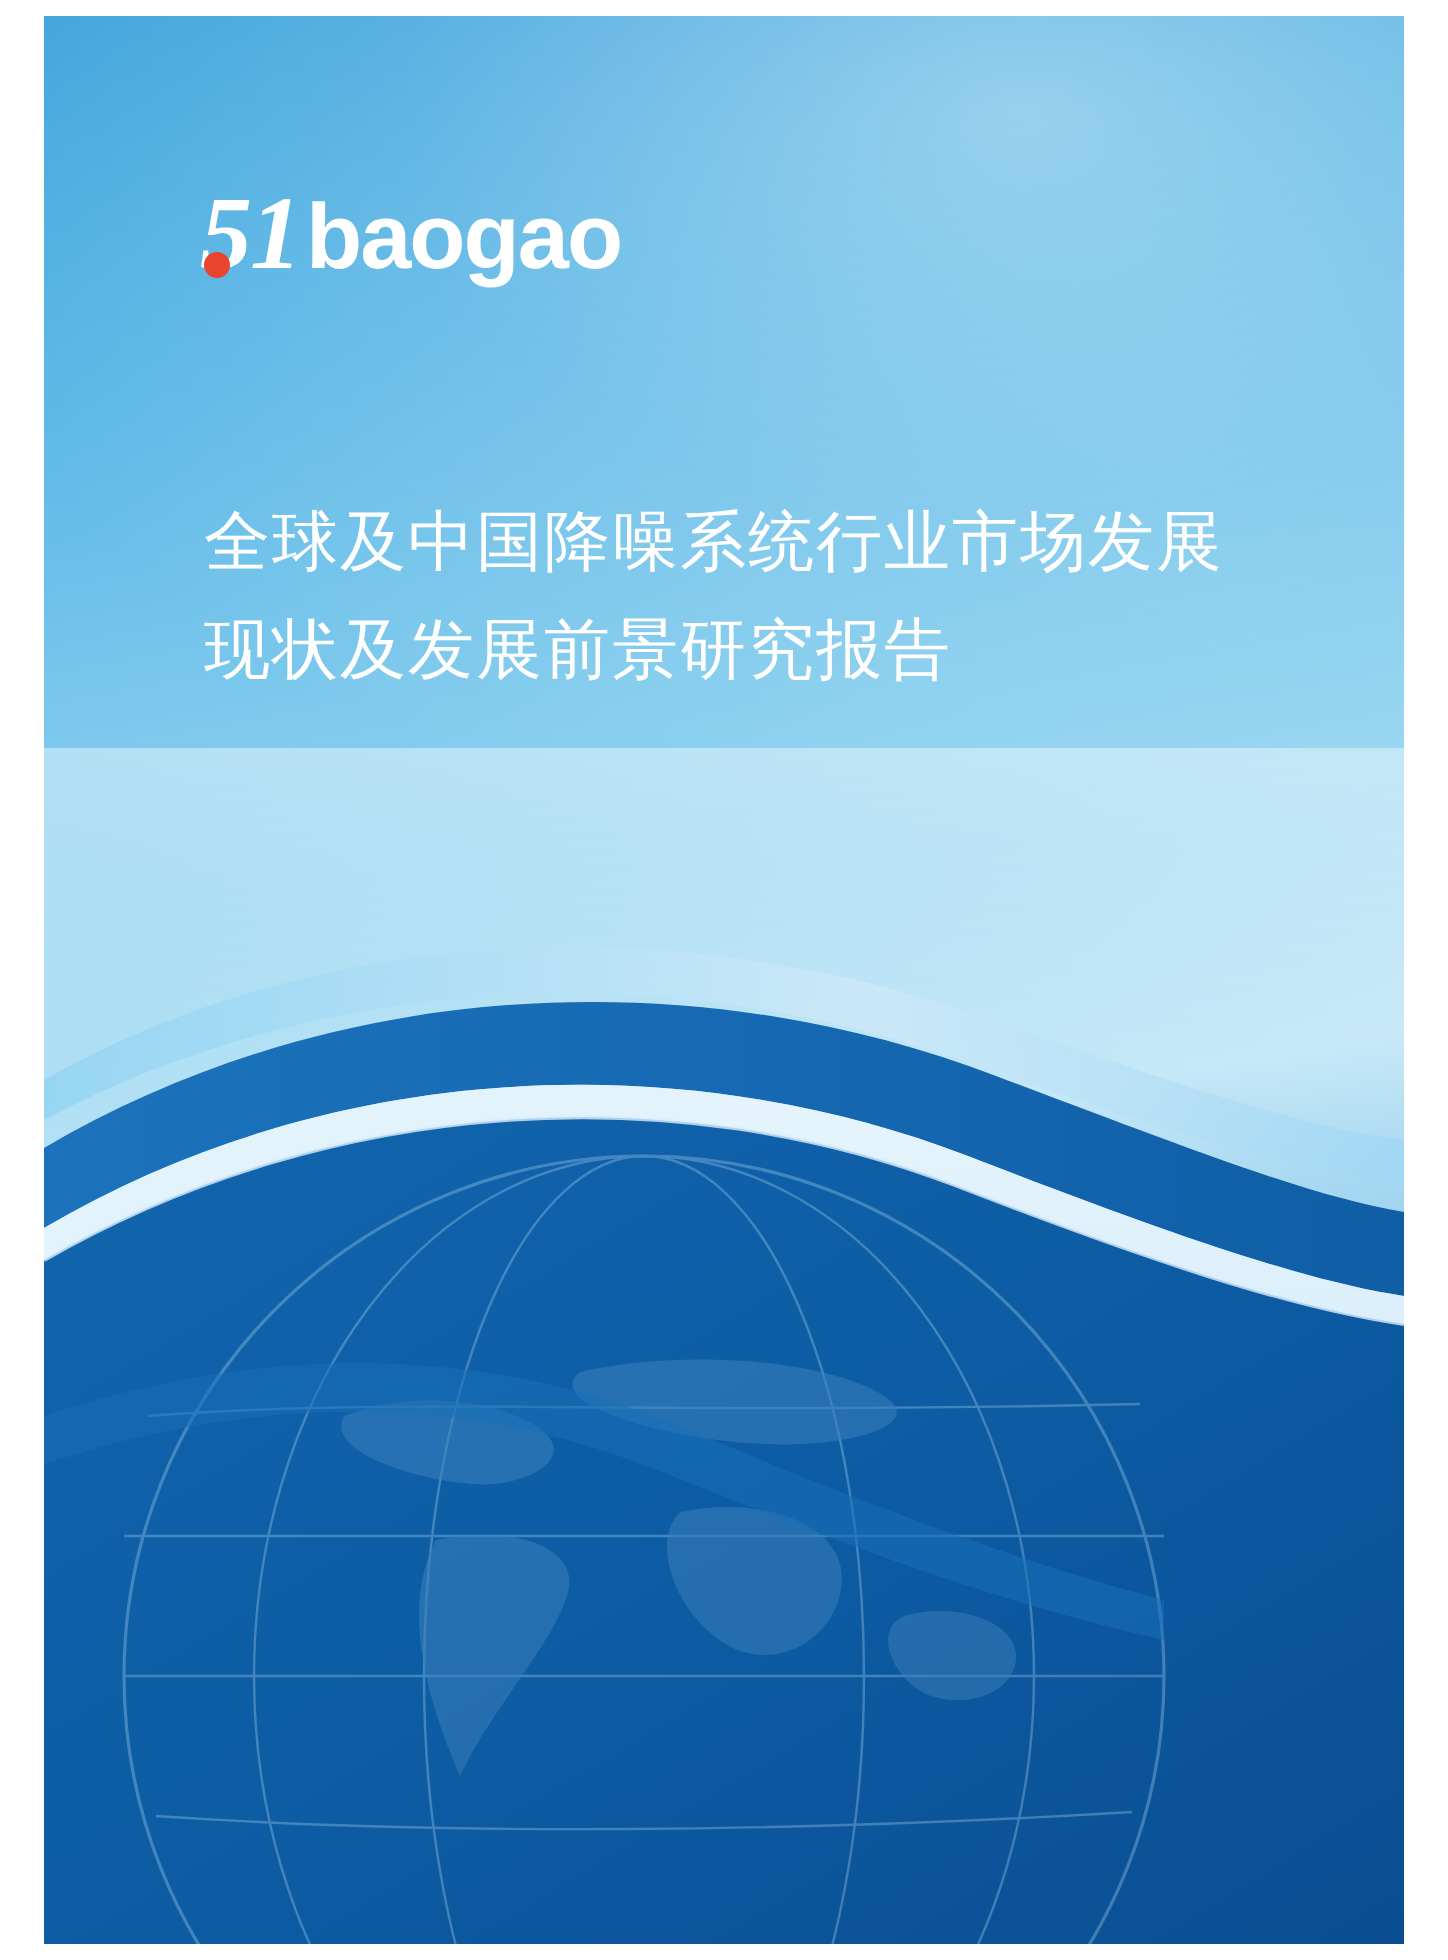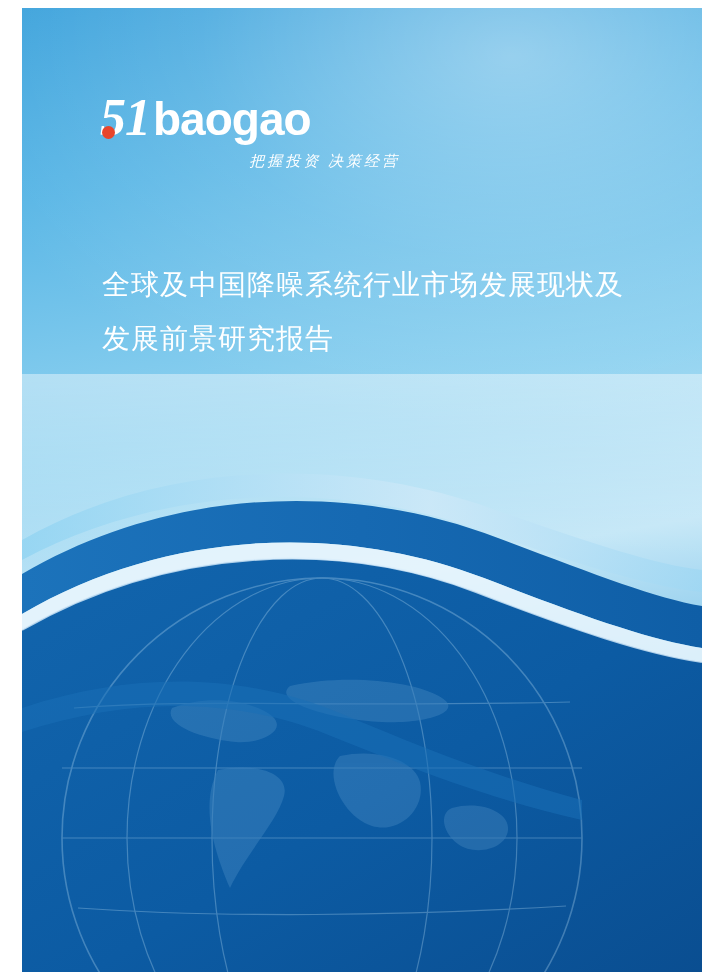--- a/index.html
+++ b/index.html
@@ -52,21 +52,20 @@
     top: 0;
     width: 680px;
     height: 964px;
   }
   .logo {
     position: absolute;
     left: 78px;
     top: 82px;
     width: 300px;
     height: 90px;
-    text-align: right;
   }
   .logo-row {
     display: flex;
     align-items: baseline;
     height: 58px;
   }
   .logo-mark {
     position: relative;
     width: 40px;
     height: 56px;
@@ -104,24 +103,24 @@
     font-family: "Liberation Serif", serif;
     font-size: 15px;
     font-style: italic;
     color: #ffffff;
     letter-spacing: 3px;
     white-space: nowrap;
   }
   .title {
     position: absolute;
     left: 80px;
-    top: 252px;
+    top: 236px;
     width: 530px;
-    font-family: Liberation Mono, monospace;
-    font-size: 28px;
+    font-family: Liberation Sans, sans-serif;
+    font-size: 33px;
     line-height: 54px;
     color: #ffffff;
     font-weight: normal;
     letter-spacing: 1px;
   }
 </style>
 </head>
 <body>
 
 <div class="cover">
@@ -183,19 +182,18 @@
     </svg>
 
     <div class="logo">
       <div class="logo-row">
         <div class="logo-mark">
           <span class="logo-51">51</span>
           <span class="logo-dot"></span>
         </div>
         <div class="logo-word">baogao</div>
       </div>
-      <div class="logo-sub">把握投资 决策经营</div>
     </div>
 
     <div class="title">全球及中国降噪系统行业市场发展现状及发展前景研究报告</div>
 
   </div>
 </div>
 
 </body></html>

